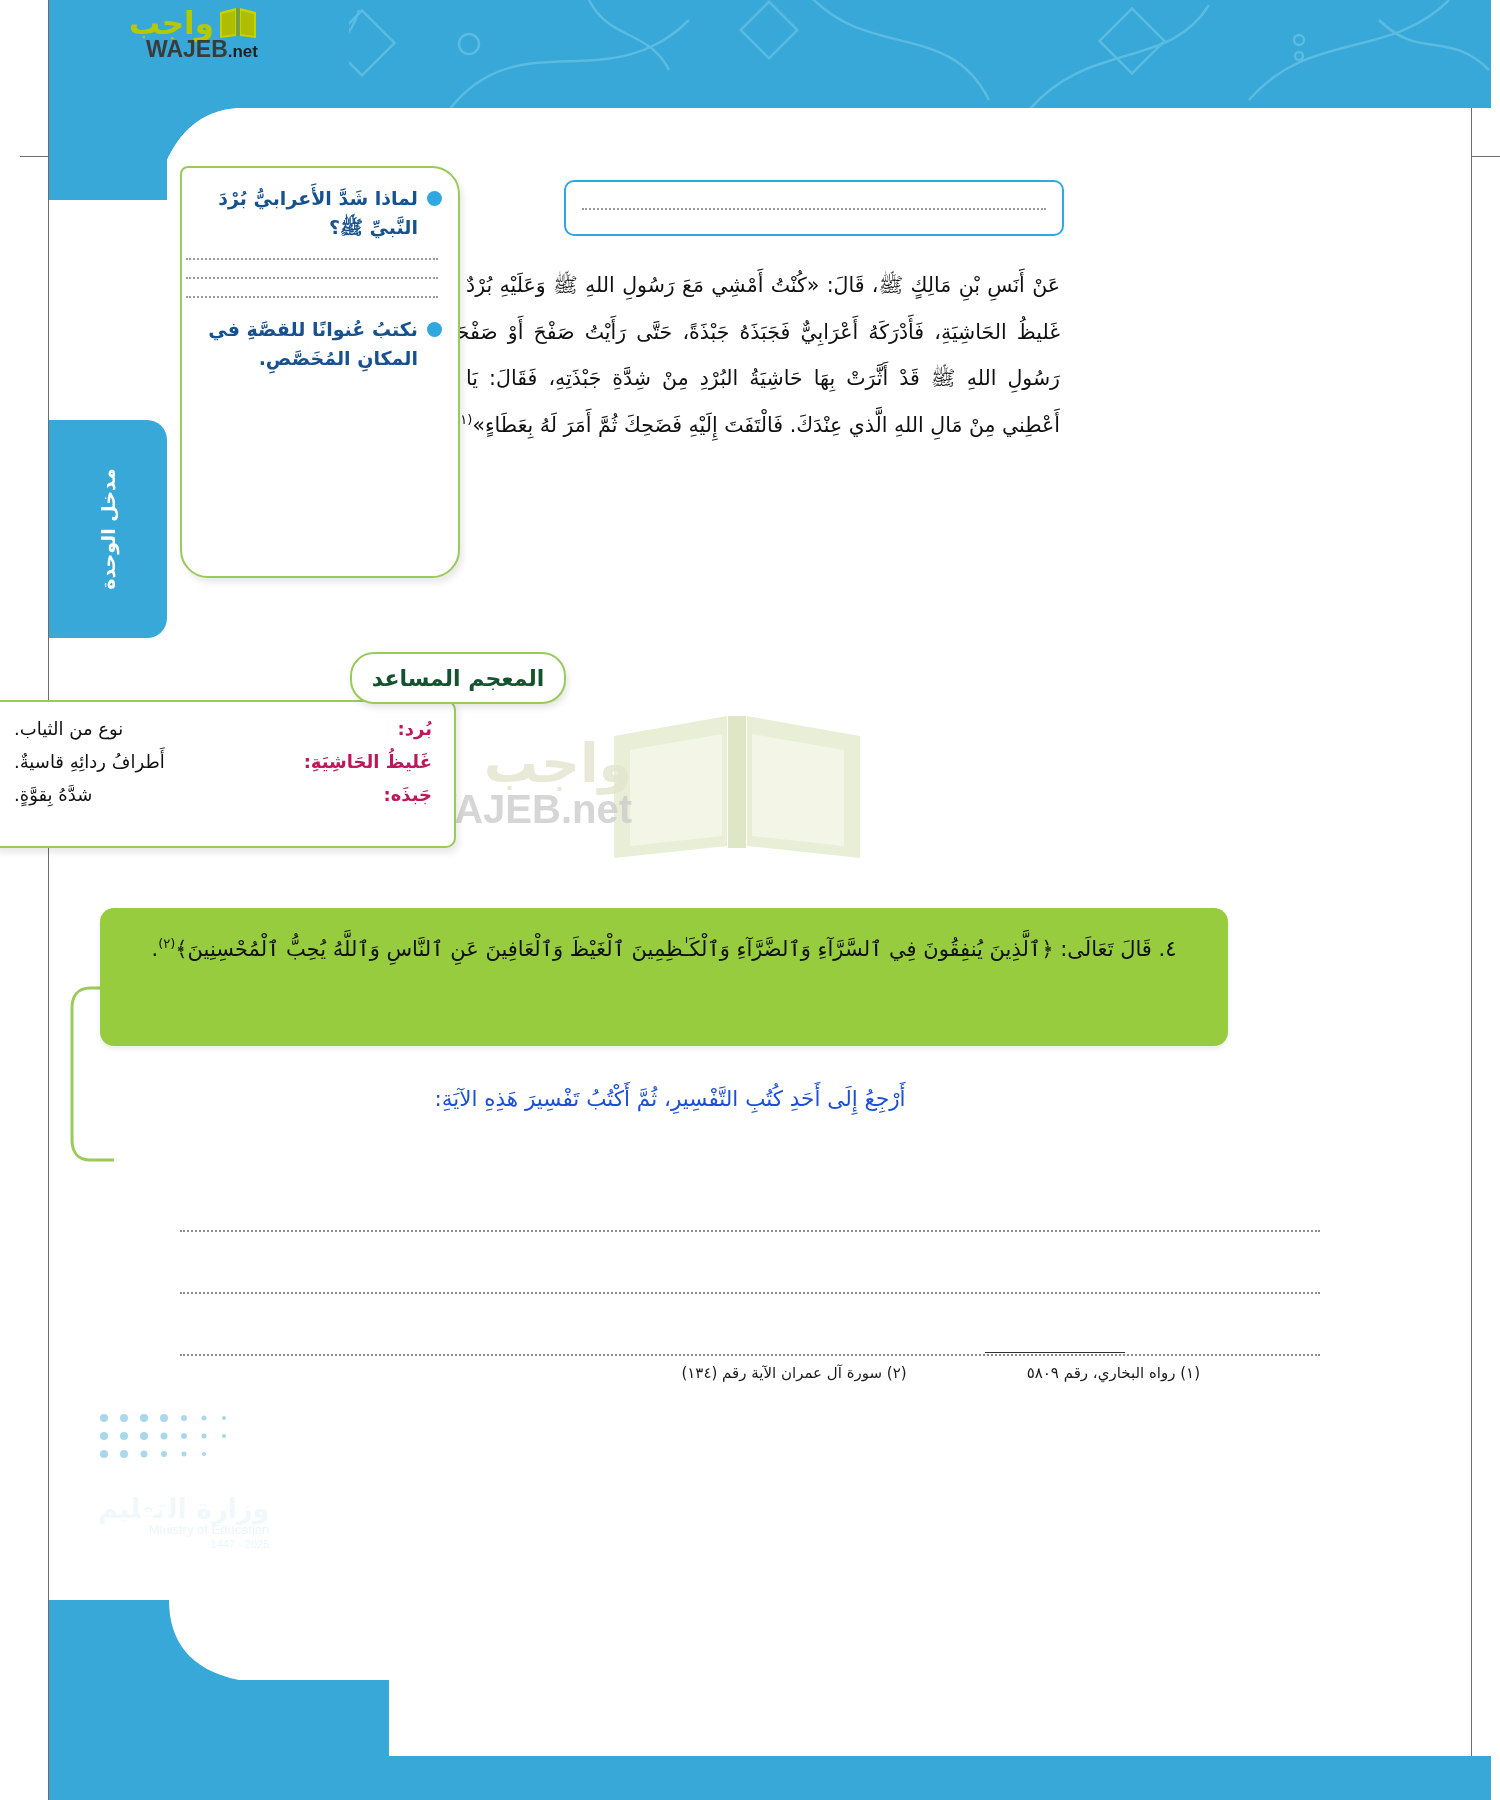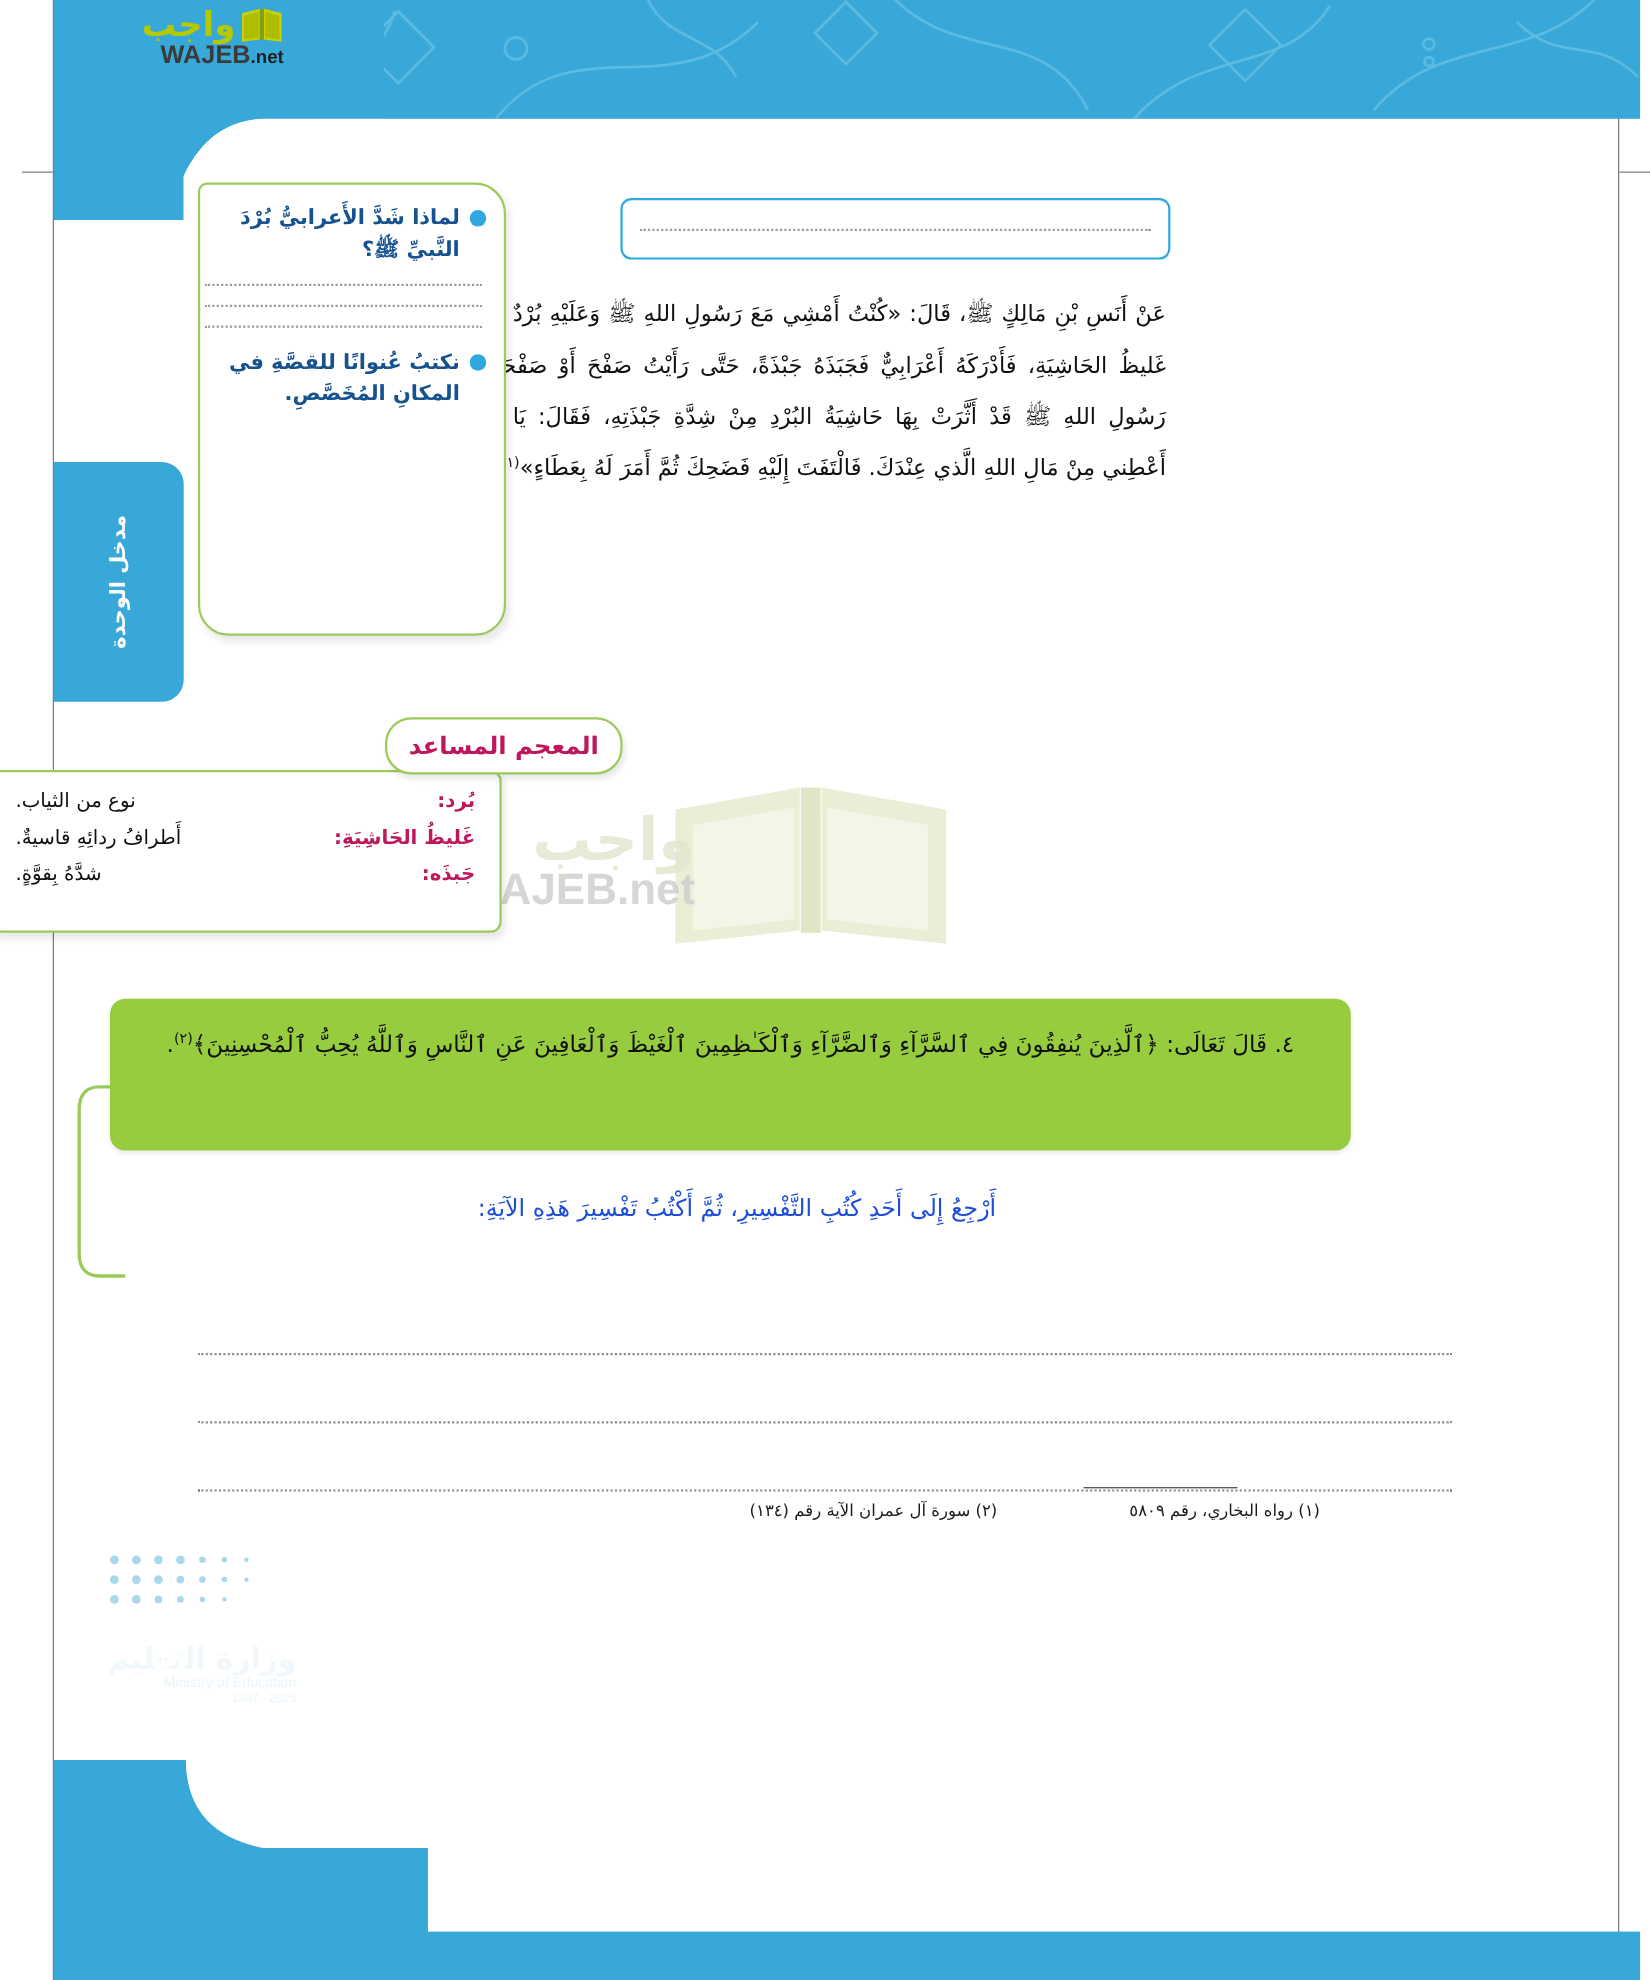--- a/index.html
+++ b/index.html
@@ -240,21 +240,21 @@
     box-shadow: 2px 4px 6px rgba(0,0,0,0.10);
     display: flex;
     align-items: center;
     justify-content: center;
     z-index: 6;
   }
   .mujam-title span {
     font-family: "DejaVu Sans", "Liberation Sans", sans-serif;
     font-size: 22px;
     font-weight: bold;
-    color: #be185d;
+    color: #14532d;
   }
   .mujam-box {
     position: absolute;
     right: 1044px;
     top: 700px;
     width: 466px;
     height: 148px;
     border: 2px solid #9acb5a;
     border-radius: 10px 10px 10px 10px;
     background: #ffffff;

